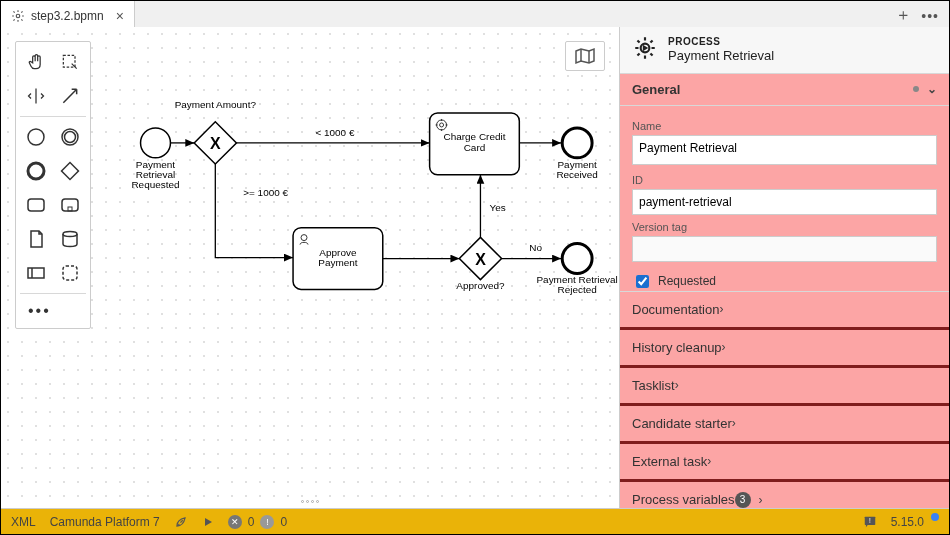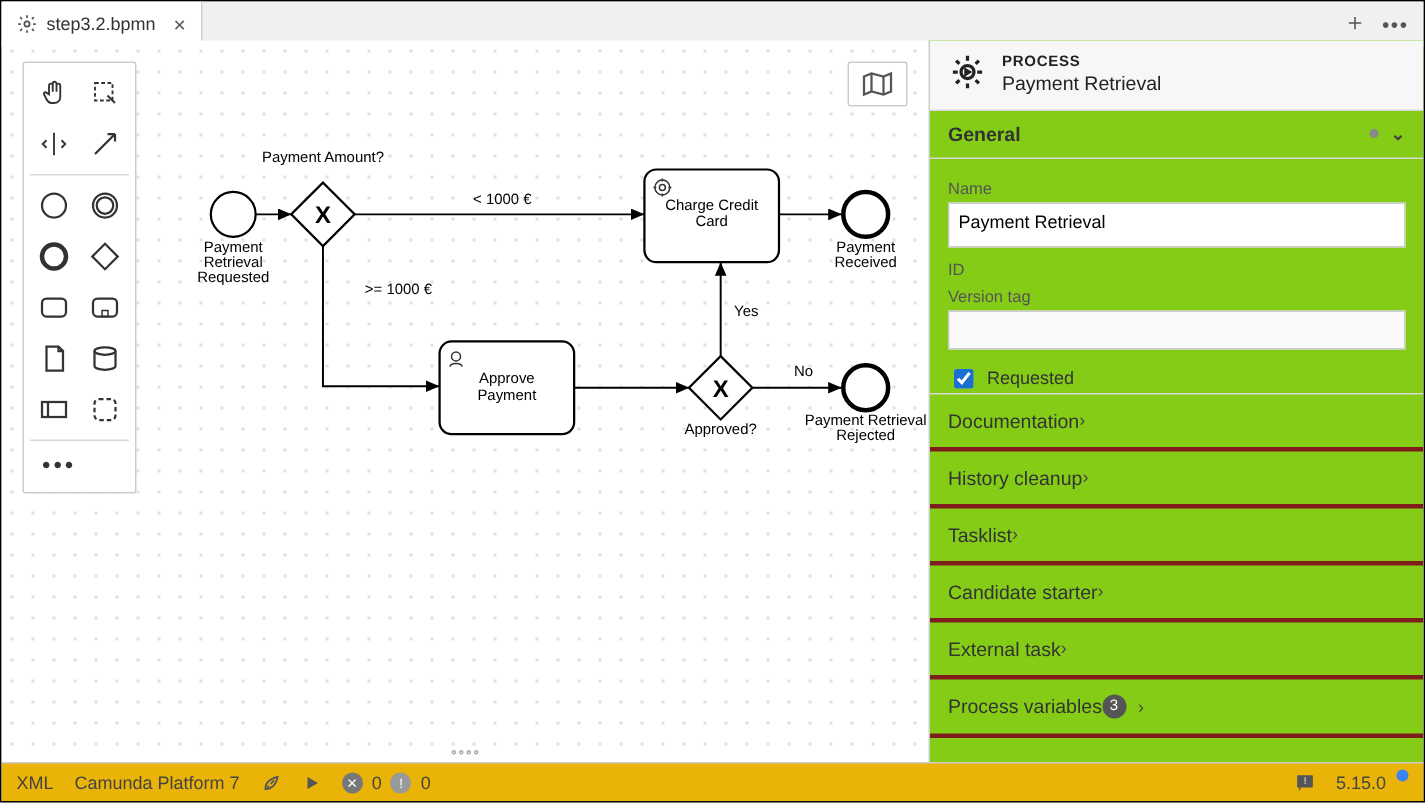--- a/index.html
+++ b/index.html
@@ -29,21 +29,21 @@
   
   .palette{position:absolute;top:14px;left:14px;width:76px;background:#fff;border:1px solid var(--border);border-radius:2px;padding:4px;display:grid;grid-template-columns:1fr 1fr;gap:2px;}
   .palette .item, .palette .sep{height:32px;display:flex;align-items:center;justify-content:center;cursor:pointer;}
   .palette hr{grid-column:1/3;border:none;border-top:1px solid var(--border2);margin:2px 0;height:0;}
   .palette .more{grid-column:1/3;height:26px;display:flex;align-items:center;justify-content:flex-start;padding-left:8px;font-size:16px;letter-spacing:2px;color:#333;cursor:pointer;}
   
   .minimap{position:absolute;top:14px;right:14px;width:40px;height:30px;background:#fff;border:1px solid var(--border);border-radius:2px;display:flex;align-items:center;justify-content:center;cursor:pointer;}
   
   svg.diagram{position:absolute;inset:0;width:100%;height:100%;}
   
-  .props{width:330px;border-left:1px solid var(--border);background:#84cc16;overflow-y:auto;display:flex;flex-direction:column;}
+  .props{width:330px;border-left:1px solid var(--border);background:#fca5a5;overflow-y:auto;display:flex;flex-direction:column;}
   .props-header{display:flex;align-items:center;gap:10px;padding:8px 12px;background:var(--panel);border-bottom:1px solid var(--border2);}
   .props-header .titles{line-height:1.3}
   .props-header .k{font-size:10px;font-weight:bold;letter-spacing:.5px;color:#222;}
   .props-header .v{font-size:13px;color:#222;}
   .section-head{display:flex;align-items:center;justify-content:space-between;padding:8px 12px;border-bottom:1px solid var(--border2);font-weight:bold;font-size:13px;}
   .section-head .dots2{display:flex;align-items:center;gap:8px;color:#555;}
   .dot{width:6px;height:6px;border-radius:50%;background:#888;display:inline-block;}
   .chev{font-size:12px;color:#444;}
   .section-body{padding:8px 12px 0;border-bottom:1px solid var(--border2);}
   .field-label{font-size:11px;color:#555;margin:6px 0 3px;}
@@ -278,20 +278,21 @@
       <span>General</span>
       <span class="dots2">
           <span class="dot"></span>
           <span class="chev">⌄</span>
         </span>
     </div>
     <div class="section-body">
       <div class="field-label">Name</div>
       <textarea class="field-input" style="">Payment Retrieval</textarea>
       <div class="field-label">ID</div>
+      <input class="field-input" value="payment-retrieval" style="">
       <div class="field-label">Version tag</div>
       <input class="field-input muted" value="" style="">
       <label class="checkrow">
         <input type="checkbox" checked="" style="">
         <span>Requested</span>
       </label>
     </div>
 
     <div id="group-rows">
         <div class="row">

